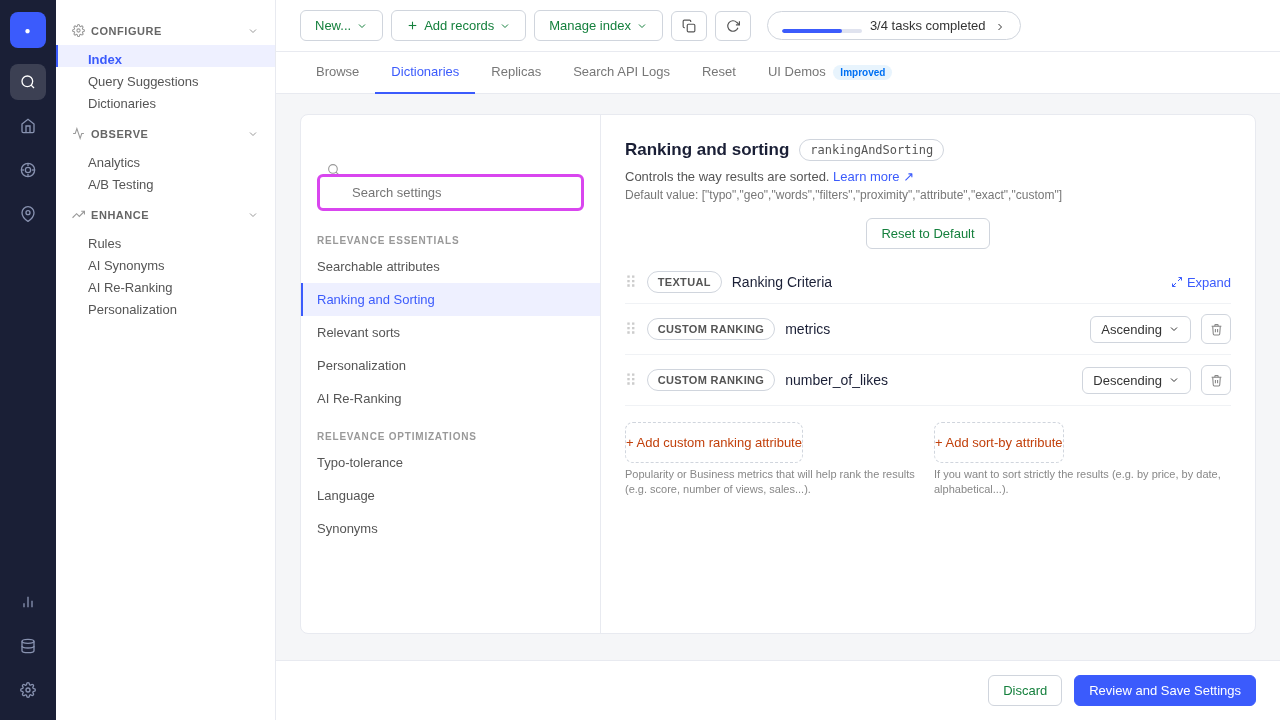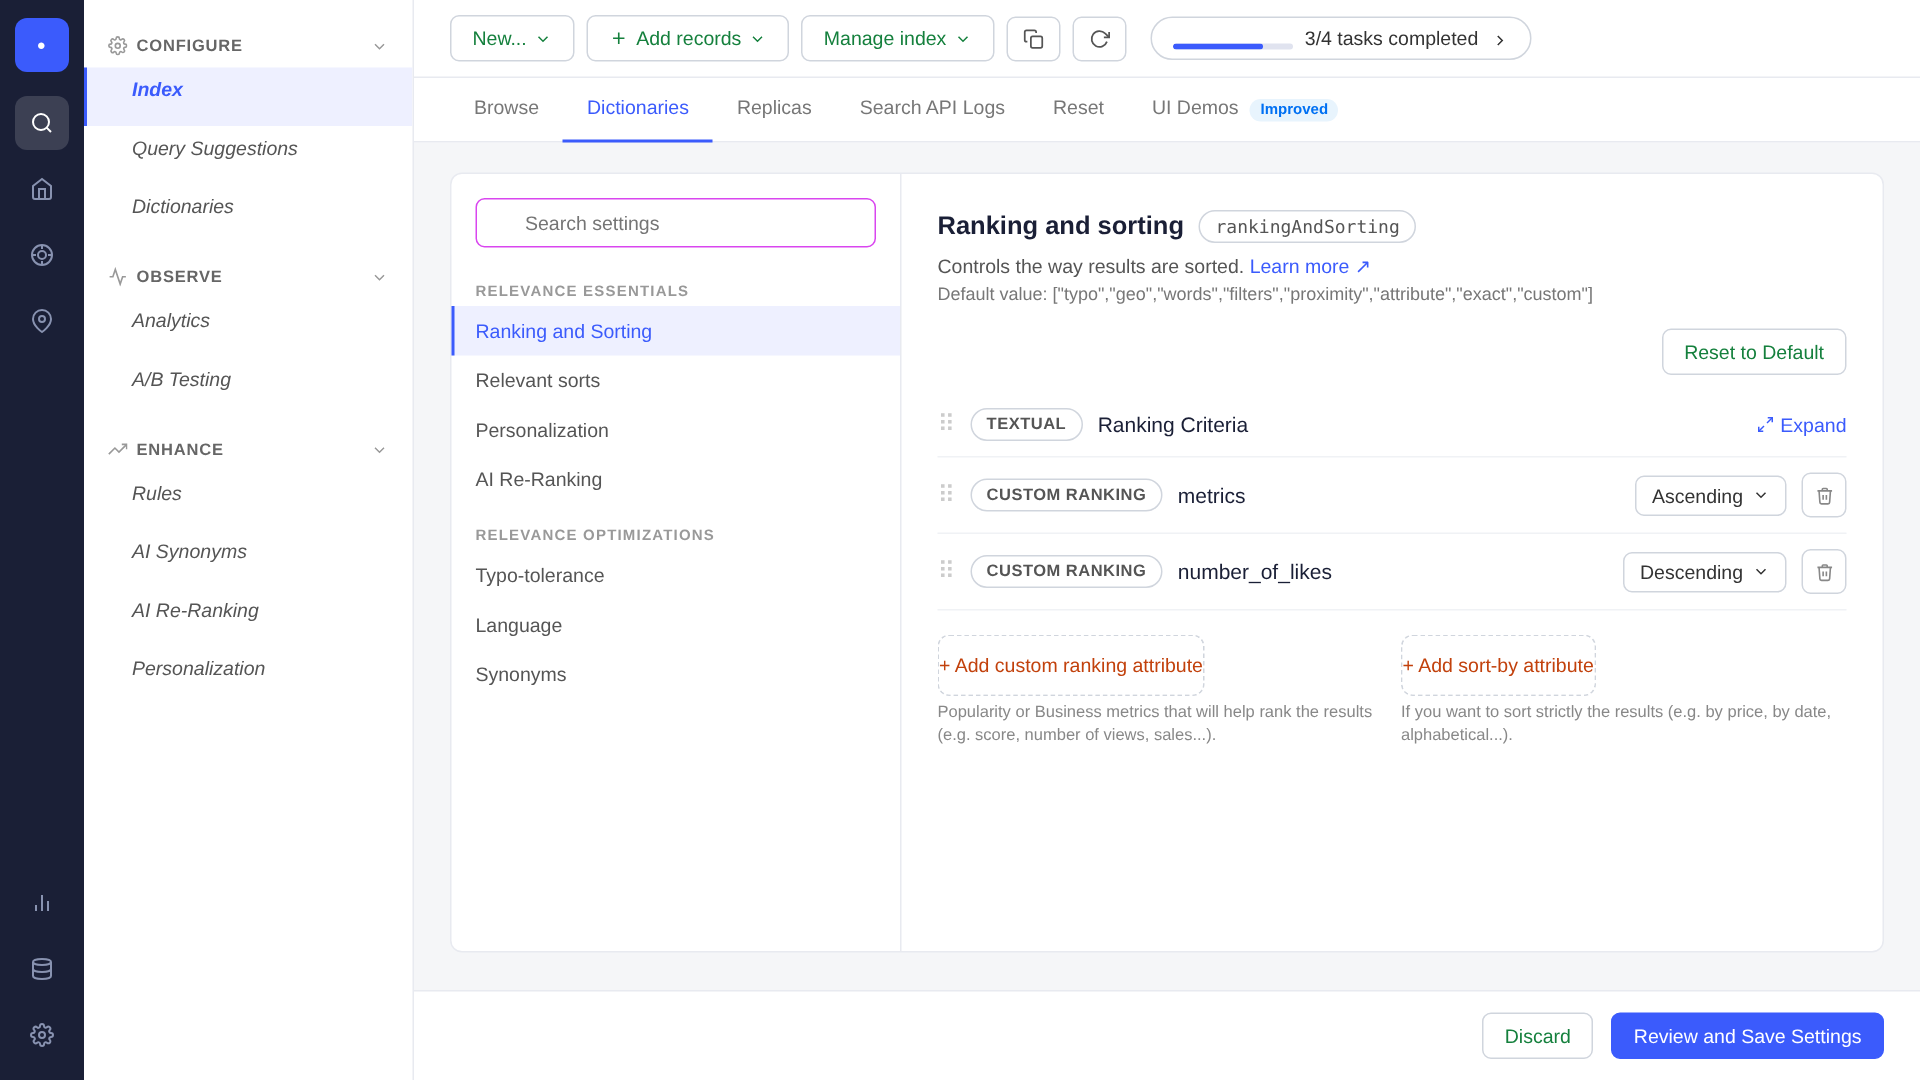--- a/index.html
+++ b/index.html
@@ -52,26 +52,25 @@
       padding: 8px 16px;
       color: #666;
       font-size: 11px;
       font-weight: 600;
       letter-spacing: 0.05em;
       text-transform: uppercase;
       cursor: pointer;
     }
     .sidebar-section-header svg { color: #999; }
     .sidebar-item {
-      padding: 7px 16px 17px 32px;
+      padding: 7px 16px 0 32px;
       font-size: 13px;
       color: #555;
       cursor: pointer;
       border-radius: 0;
-      font-style: italic;
     }
     .sidebar-item.active {
       color: #3b5bfc;
       font-weight: 600;
       background: #eef0ff;
       border-left: 2px solid #3b5bfc;
       padding-left: 30px;
     }
 
     
@@ -196,26 +195,27 @@
       border-right: 1px solid #e8eaf0;
       padding: 16px 0;
       flex-shrink: 0;
     }
     .panel-search {
       padding: 0 16px 16px;
     }
     .panel-search-input {
       width: 100%;
       padding: 8px 12px 8px 32px;
-      border: 1px solid #d946ef;
+      border: 3px solid #d946ef;
       border-radius: 6px;
       font-size: 13px;
       color: #333;
       outline: none;
       position: relative;
+      margin-top: 43px;
     }
     .panel-search-wrap {
       position: relative;
     }
     .panel-search-icon {
       position: absolute;
       left: 10px; top: 50%;
       transform: translateY(-50%);
       color: #999;
       font-size: 13px;
@@ -557,20 +557,21 @@
               <svg width="13" height="13" viewBox="0 0 24 24" fill="none" stroke="currentColor" stroke-width="2">
                   <circle cx="11" cy="11" r="8"></circle>
                   <path d="M21 21l-4.35-4.35"></path>
                 </svg>
             </span>
             <input class="panel-search-input" type="text" placeholder="Search settings" style="">
           </div>
         </div>
 
         <div class="panel-nav-section-label">RELEVANCE ESSENTIALS</div>
+        <div class="panel-nav-item">Searchable attributes</div>
         <div class="panel-nav-item active">Ranking and Sorting</div>
         <div class="panel-nav-item">Relevant sorts</div>
         <div class="panel-nav-item">Personalization</div>
         <div class="panel-nav-item">AI Re-Ranking</div>
 
         <div class="panel-nav-section-label" style="margin-top:8px;">RELEVANCE OPTIMIZATIONS</div>
         <div class="panel-nav-item">Typo-tolerance</div>
         <div class="panel-nav-item">Language</div>
         <div class="panel-nav-item">Synonyms</div>
       </div>
@@ -579,21 +580,21 @@
         <div class="ranking-header">
           <span class="ranking-title">Ranking and sorting</span>
           <span class="ranking-badge">rankingAndSorting</span>
         </div>
         <p class="ranking-desc">
           <span>Controls the way results are sorted.</span>
           <a href="#" class="learn-more">Learn more ↗</a>
         </p>
         <p class="ranking-default">Default value: ["typo","geo","words","filters","proximity","attribute","exact","custom"]</p>
 
-        <div style="display:flex; justify-content:flex-end; margin-bottom:12px;">
+        <div style="display:flex; justify-content:center; margin-bottom:12px;">
           <button class="btn">Reset to Default</button>
         </div>
 
         <div class="ranking-row">
           <span class="drag-handle">⠿</span>
           <span class="tag">TEXTUAL</span>
           <span class="row-label">Ranking Criteria</span>
           <div class="expand-btn">
             <svg width="12" height="12" viewBox="0 0 24 24" fill="none" stroke="currentColor" stroke-width="2">
                 <polyline points="15 3 21 3 21 9"></polyline>

